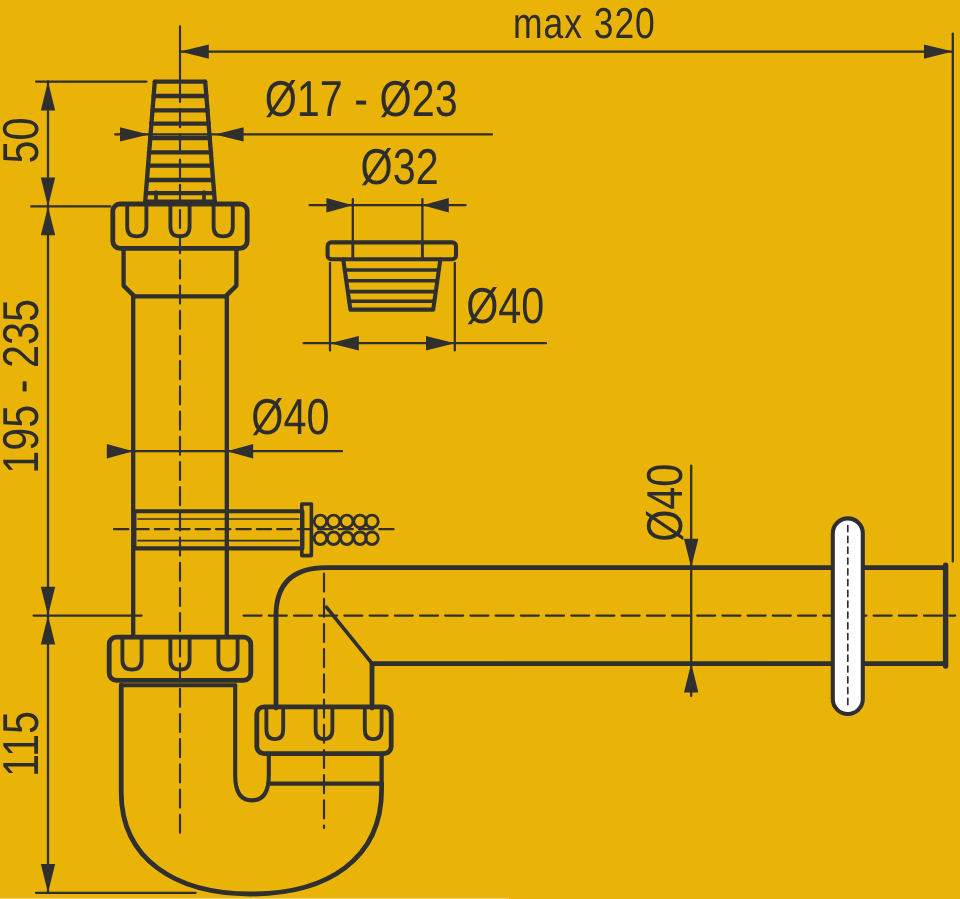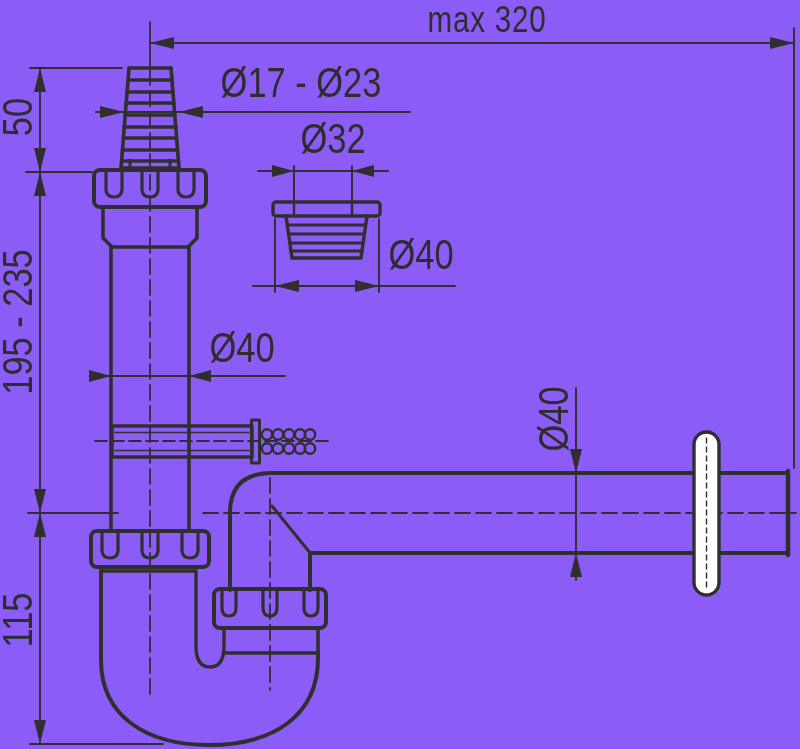--- a/index.html
+++ b/index.html
@@ -1,16 +1,16 @@
 <!DOCTYPE html>
 <html><head>
 <meta charset="utf-8">
 <style>
   html,body{margin:0;padding:0;background:#ffffff;}
-  .canvas{position:relative;width:800px;height:749px;background:#8b5cf6;overflow:hidden;
+  .canvas{position:relative;width:800px;height:749px;background:#eab308;overflow:hidden;
           font-family:"Liberation Sans",sans-serif;}
   .canvas svg{position:absolute;left:0;top:0;}
   .lbl{position:absolute;color:#2d2d2d;font-size:42px;line-height:38px;height:38px;
        white-space:nowrap;text-align:center;transform-origin:center;
        font-family:"Liberation Sans",sans-serif;}
   .cond{transform:scaleX(0.82);}
   .rot{transform:rotate(-90deg) scaleX(0.82);}
   .small{font-size:36px;letter-spacing:1px;}
 </style>
 </head>

